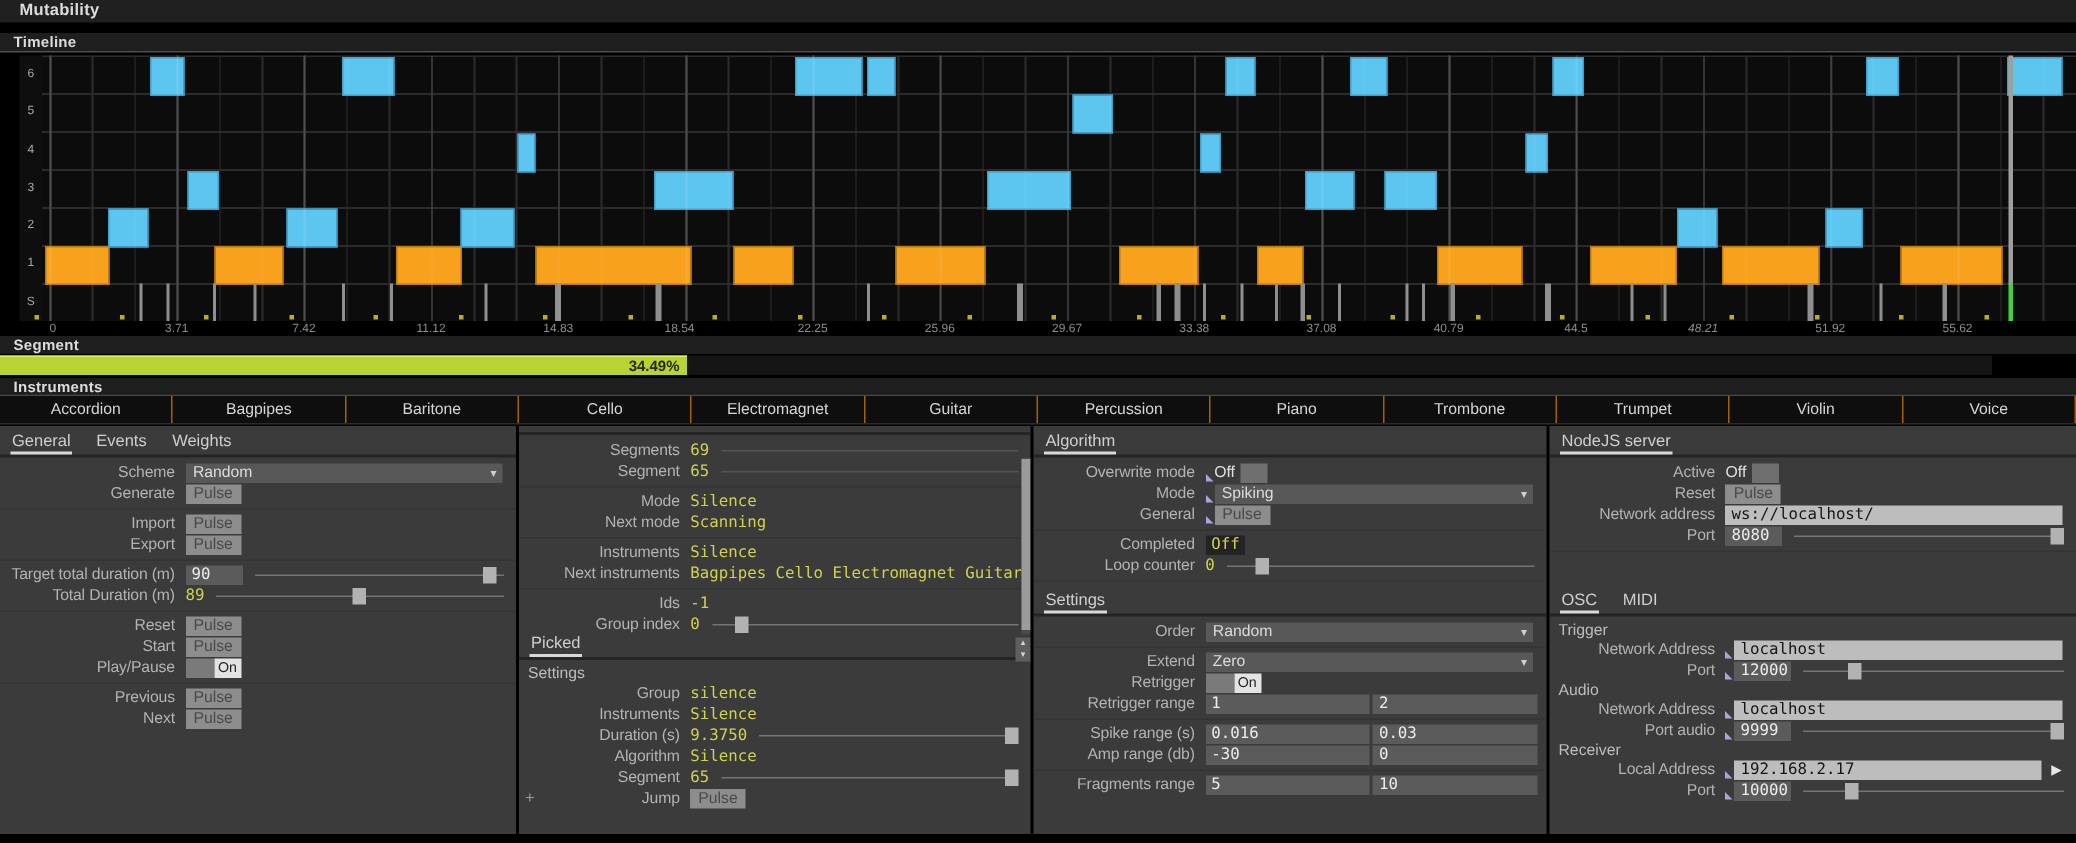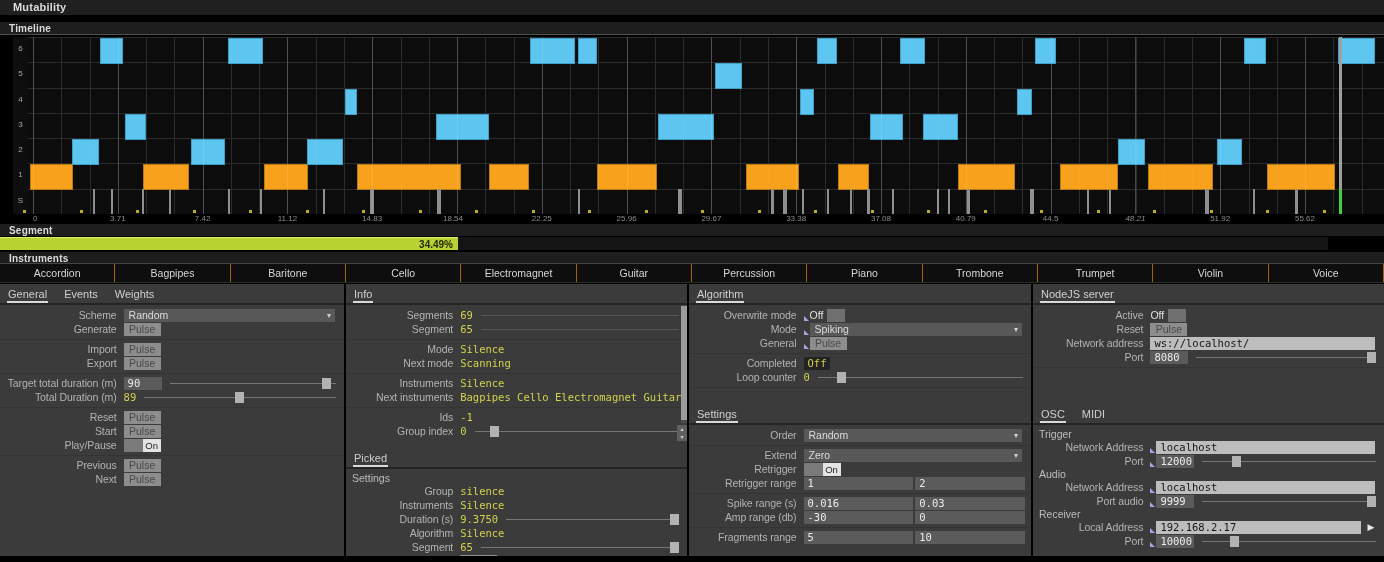--- a/index.html
+++ b/index.html
@@ -55,21 +55,21 @@
 
   
   #panels{position:absolute;top:284px;left:0;width:1384px;height:272px;display:flex;background:#000;}
   .pcol{background:#3b3b3b;height:272px;overflow:hidden;position:relative;padding-top:4px;box-sizing:border-box;}
   .pcol + .pcol{margin-left:2px;}
   #pcol-0{width:344px;}#pcol-1{width:341px;}#pcol-2{width:342px;}#pcol-3{flex:1;}
   .ptabs{display:flex;gap:15px;height:15px;padding-left:7px;align-items:flex-end;}
   .ptab{color:#cfcfcf;font-size:11px;padding:0 1px 1px 1px;border-bottom:2px solid transparent;}
   .ptab.active{border-bottom:2px solid #d9d9d9;}
   .pdiv{height:2px;background:#242424;margin:0 0 3px 0;}
-  .pblock + .pblock{margin-top:14px;}
+  .pblock + .pblock{margin-top:0;}
   .prow{position:relative;display:flex;align-items:center;height:14px;padding-right:6px;}
   .rlabel{width:32%;text-align:right;padding-right:7px;color:#b3b3b3;font-size:10.5px;
     white-space:nowrap;flex:none;letter-spacing:-.1px;}
   .wide-label .rlabel{width:34.5%;}
   .rctl{flex:1;display:flex;align-items:center;min-width:0;position:relative;}
   .mono{font-family:"DejaVu Sans Mono",monospace;}
   .yval{color:var(--c-yellow);font-size:10.5px;white-space:nowrap;}
   .dd{flex:1;height:13px;background:#585858;color:#dcdcdc;font-size:10.5px;line-height:13px;
     padding-left:5px;position:relative;margin-right:3px;}
   .dd .arr{position:absolute;right:4px;top:0;font-size:8px;color:#d0d0d0;line-height:13px;}
@@ -351,23 +351,20 @@
           <div class="prow">
             <span class="rlabel">Next</span>
             <div class="rctl">
               <div class="pulse-btn">Pulse</div>
             </div>
           </div>
         </div>
       </div>
       <div class="pcol" id="pcol-1">
         <div class="pblock">
-          <div class="ptabs">
-            <span class="ptab active">Info</span>
-          </div>
           <div class="pdiv"></div>
           <div class="prow">
             <span class="rlabel">Segments</span>
             <div class="rctl">
               <span class="yval mono">69</span>
               <div class="track faint">
                 <div class="line"></div>
               </div>
             </div>
           </div>

